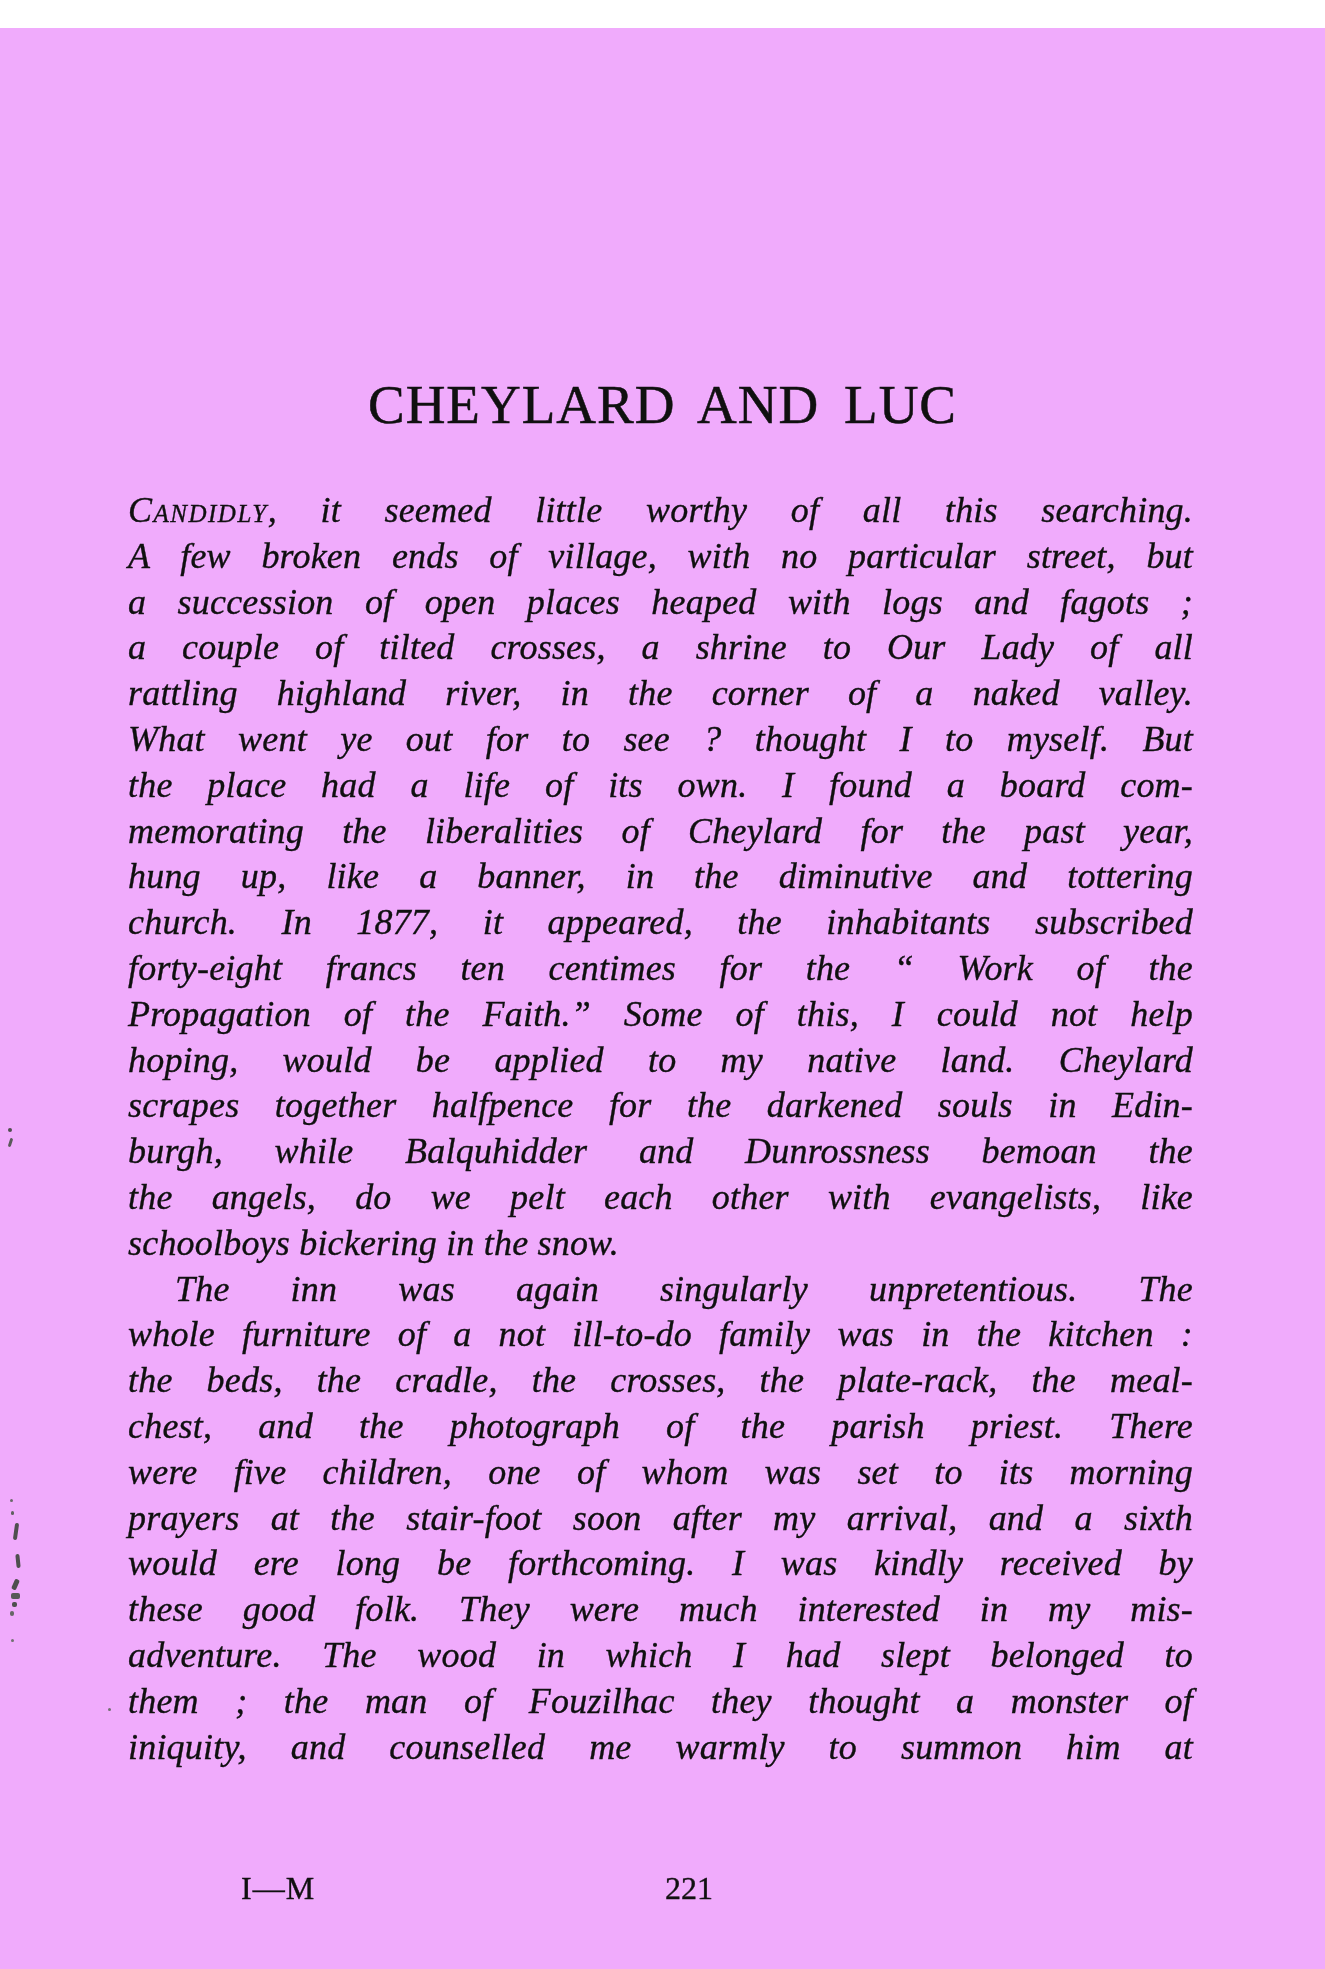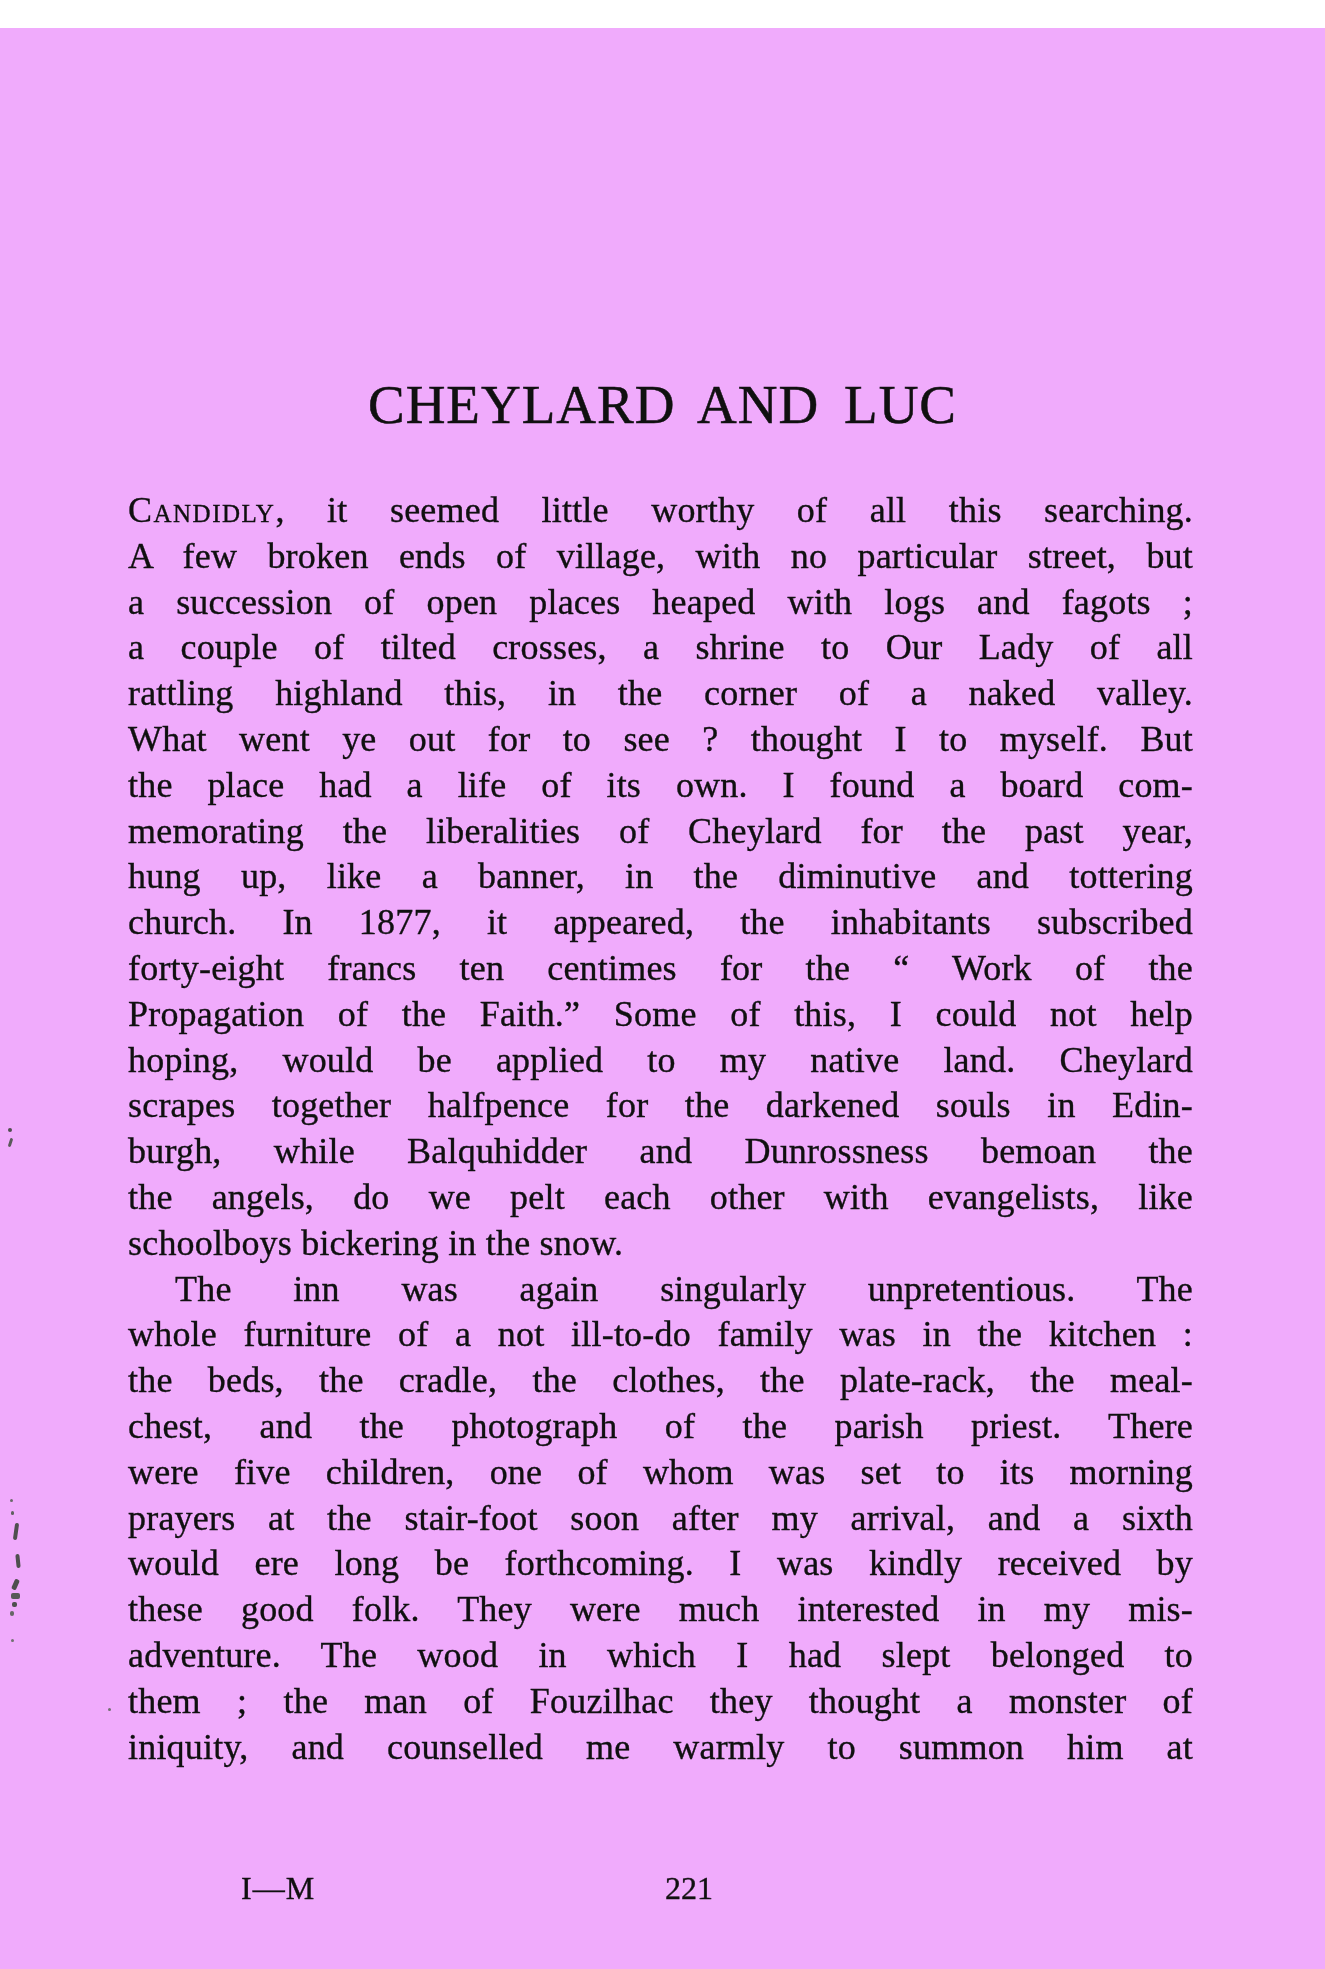--- a/index.html
+++ b/index.html
@@ -32,20 +32,21 @@
     -webkit-text-stroke: 0.5px currentColor;
   }
   .text-block {
     position: absolute;
     left: 128px;
     top: 460px;
     width: 1065px;
     font-size: 36px;
     line-height: 45.8px;
     letter-spacing: 0.2px;
+    font-style: italic;
     -webkit-text-stroke: 0.35px currentColor;
   }
   .tline {
     text-align: justify;
     text-align-last: justify;
     height: 45.8px;
   }
   .tline.para-end {
     text-align: left;
     text-align-last: left;
@@ -90,37 +91,37 @@
 
 <div class="page">
 
   <h1 class="chapter-title">CHEYLARD AND LUC</h1>
 
   <div class="text-block">
     <div class="tline"><span class="lead-word">Candidly</span><span>, it seemed little worthy of all this searching.</span></div>
     <div class="tline">A few broken ends of village, with no particular street, but</div>
     <div class="tline">a succession of open places heaped with logs and fagots ;</div>
     <div class="tline">a couple of tilted crosses, a shrine to Our Lady of all</div>
-    <div class="tline">rattling highland this, in the corner of a naked valley.</div>
+    <div class="tline">rattling highland river, in the corner of a naked valley.</div>
     <div class="tline">What went ye out for to see ? thought I to myself. But</div>
     <div class="tline">the place had a life of its own. I found a board com-</div>
     <div class="tline">memorating the liberalities of Cheylard for the past year,</div>
     <div class="tline">hung up, like a banner, in the diminutive and tottering</div>
     <div class="tline">church. In 1877, it appeared, the inhabitants subscribed</div>
     <div class="tline">forty-eight francs ten centimes for the “ Work of the</div>
     <div class="tline">Propagation of the Faith.” Some of this, I could not help</div>
     <div class="tline">hoping, would be applied to my native land. Cheylard</div>
     <div class="tline">scrapes together halfpence for the darkened souls in Edin-</div>
     <div class="tline">burgh, while Balquhidder and Dunrossness bemoan the</div>
     <div class="tline">the angels, do we pelt each other with evangelists, like</div>
     <div class="tline para-end">schoolboys bickering in the snow.</div>
 
     <div class="tline indent">The inn was again singularly unpretentious. The</div>
     <div class="tline">whole furniture of a not ill-to-do family was in the kitchen :</div>
-    <div class="tline">the beds, the cradle, the clothes, the plate-rack, the meal-</div>
+    <div class="tline">the beds, the cradle, the crosses, the plate-rack, the meal-</div>
     <div class="tline">chest, and the photograph of the parish priest. There</div>
     <div class="tline">were five children, one of whom was set to its morning</div>
     <div class="tline">prayers at the stair-foot soon after my arrival, and a sixth</div>
     <div class="tline">would ere long be forthcoming. I was kindly received by</div>
     <div class="tline">these good folk. They were much interested in my mis-</div>
     <div class="tline">adventure. The wood in which I had slept belonged to</div>
     <div class="tline">them ; the man of Fouzilhac they thought a monster of</div>
     <div class="tline">iniquity, and counselled me warmly to summon him at</div>
   </div>
 

